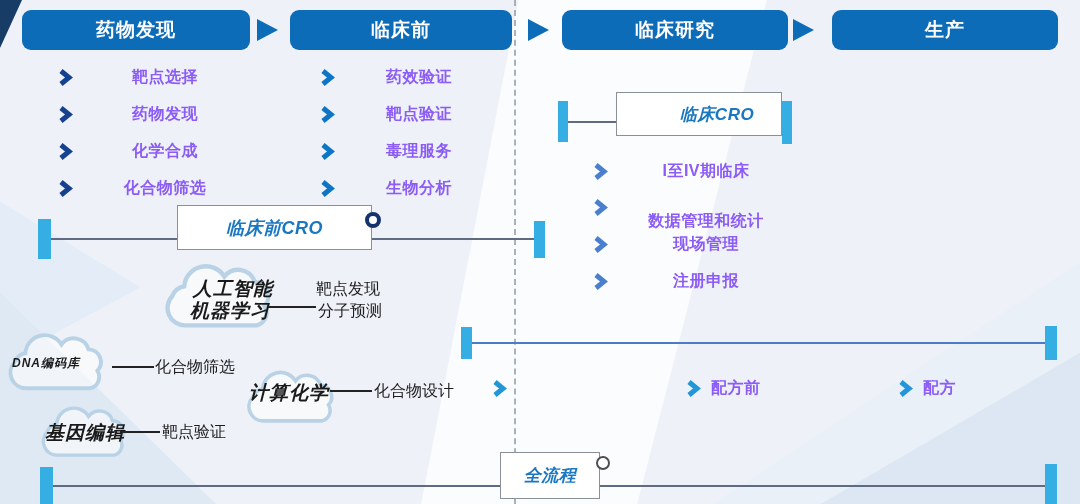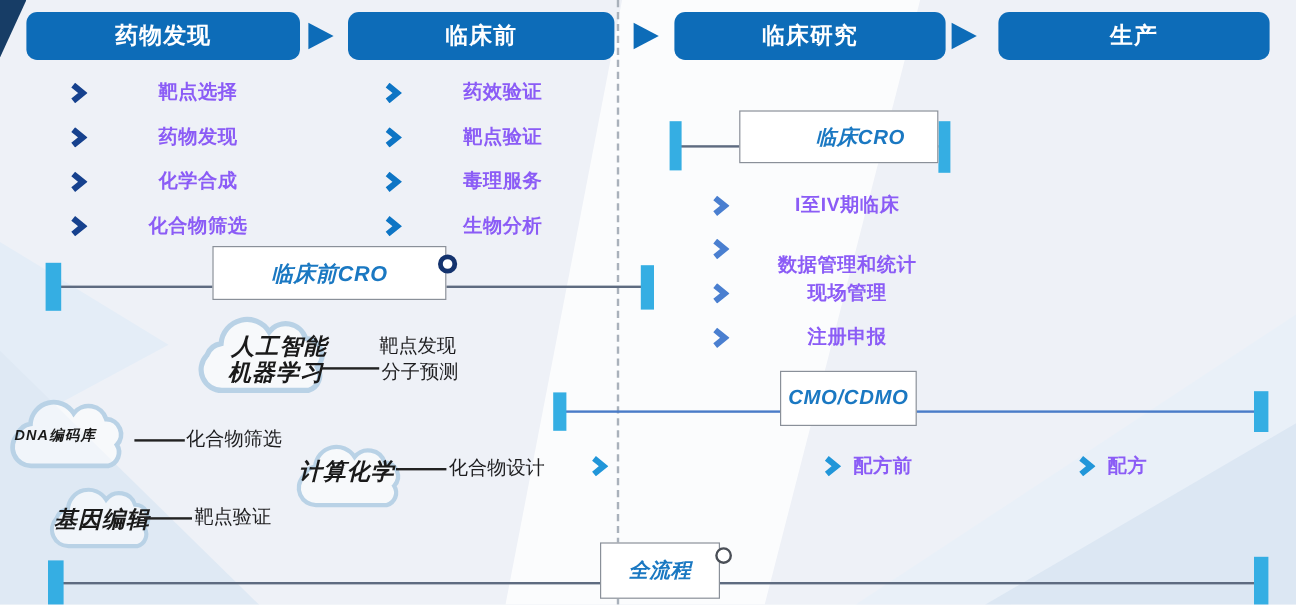--- a/index.html
+++ b/index.html
@@ -182,23 +182,20 @@
   <div class="bracket-line" style="left:564px;top:121px;width:226px;"></div>
   <div class="cap" style="left:558px;top:101px;width:10px;height:41px;"></div>
   <div class="cap" style="left:782px;top:101px;width:10px;height:43px;"></div>
   <div class="label-box" style="left:616px;top:92px;width:128px;height:42px;padding-left:36px;">
     <span style="font-size:17px;">临床CRO</span>
     </div>
 
   <div class="bracket-line blue" style="left:467px;top:342px;width:588px;"></div>
   <div class="cap" style="left:461px;top:327px;width:11px;height:32px;"></div>
   <div class="cap" style="left:1045px;top:326px;width:12px;height:34px;"></div>
-  <div class="label-box" style="left:650px;top:309px;width:112px;height:44px;">
-    <span style="font-size:17px;">CMO/CDMO</span>
-    </div>
 
   <div class="bracket-line" style="left:48px;top:485px;width:1002px;"></div>
   <div class="cap" style="left:40px;top:467px;width:13px;height:37px;"></div>
   <div class="cap" style="left:1045px;top:464px;width:12px;height:40px;"></div>
   <div class="label-box" style="left:500px;top:452px;width:98px;height:45px;">
     <span style="font-size:17px;">全流程</span>
     </div>
   <div class="ring gray" style="left:596px;top:456px;"></div>
 
   <svg class="cloud" style="left:155px;top:255px;" width="130" height="80" viewBox="0 0 120 72">

